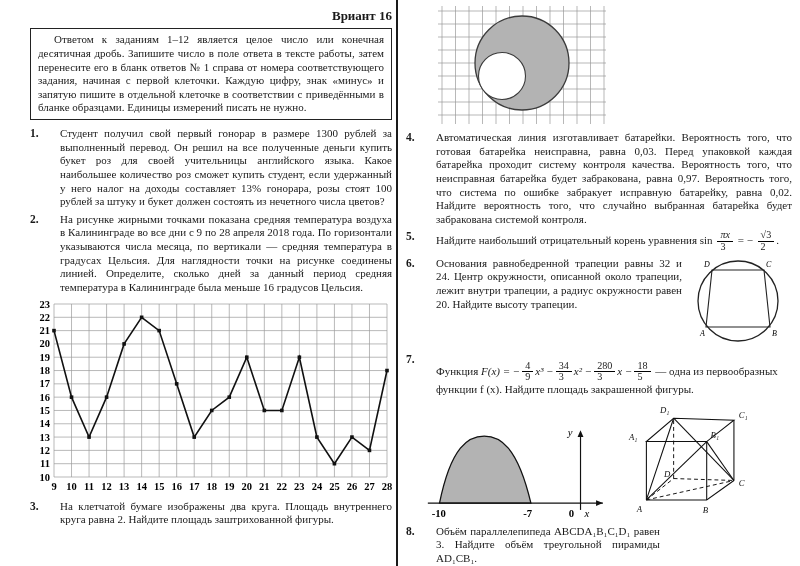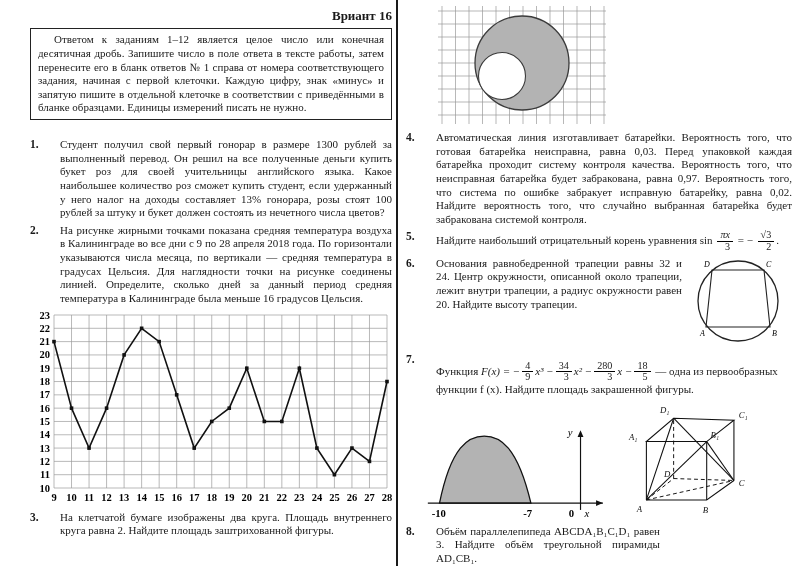--- a/index.html
+++ b/index.html
@@ -3,31 +3,31 @@
 <meta charset="utf-8">
 <style>
   html,body{margin:0;padding:0;background:#e8e8e8;}
   .page{position:relative;width:800px;height:566px;background:#ffffff;overflow:hidden;
         font-family:"Liberation Serif","DejaVu Serif",serif;color:#1a1a1a;}
   .divider{position:absolute;left:396px;top:0;width:2px;height:566px;background:#1a1a1a;}
   .col-left{position:absolute;left:30px;top:8px;width:362px;}
   .col-right{position:absolute;left:406px;top:4px;width:386px;}
   .hdr{text-align:right;font-weight:bold;font-size:13px;line-height:1.25;margin-bottom:4px;}
   .instr-box{border:1.4px solid #222;padding:4px 7px;font-size:11px;line-height:1.24;
-             text-align:justify;text-indent:16px;margin-bottom:18px;}
+             text-align:justify;text-indent:16px;margin-bottom:7px;}
   .problem{display:grid;grid-template-columns:30px 1fr;margin-bottom:4px;}
   .pnum{font-weight:bold;font-size:11.5px;}
   .ptext{font-size:11px;line-height:1.24;text-align:justify;}
   .chart-wrap{margin:3px 0 1px 0;}
   .fig3{display:block;margin:2px 0 7px 32px;}
   .p6-body{display:flex;gap:4px;align-items:flex-start;}
   .p6-text{flex:1;}
   .figrow{display:flex;align-items:flex-end;gap:16px;margin:3px 0 2px 16px;}
   .p8 .ptext{max-width:224px;}
-  .frac{display:inline-block;vertical-align:middle;text-align:right;
+  .frac{display:inline-block;vertical-align:middle;text-align:left;
         font-size:0.92em;line-height:1.05;margin:0 2px;}
   .frac .fnum{display:block;padding:0 3px;border-bottom:1px solid #000;}
   .frac .fden{display:block;padding:0 3px;}
   .mvar{font-style:italic;}
   .fline{margin-top:8px;}
   svg text{font-family:"Liberation Serif","DejaVu Serif",serif;}
 </style>
 </head>
 <body>
 

